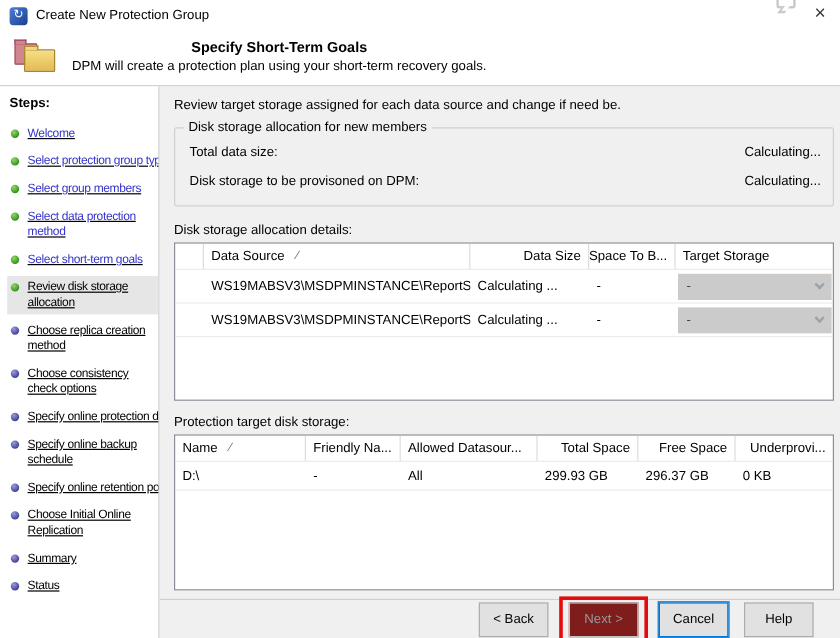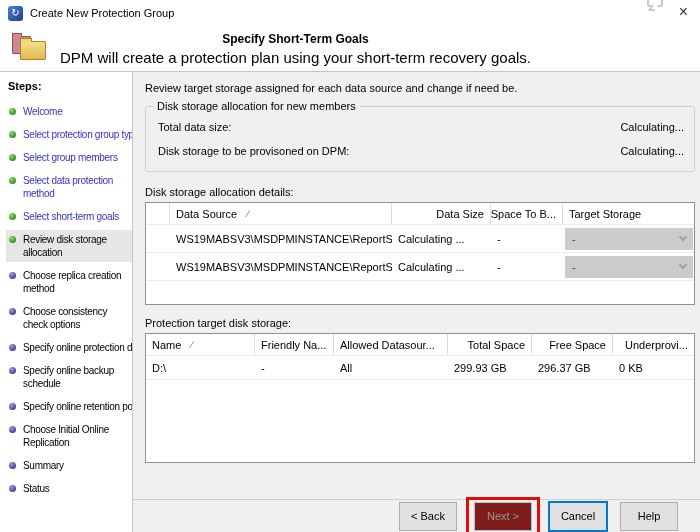--- a/index.html
+++ b/index.html
@@ -25,29 +25,29 @@
 
   
   .header { height:45px; flex:0 0 45px; display:flex; padding:2px 0 0 10px; background:#fff;text-align:center; }
   .folder-icon { width:38px; height:32px; position:relative; margin:4px 10px 0 2px; flex:0 0 38px; }
   .folder-back { position:absolute; left:0; top:4px; width:19px; height:18px; background:#cf8690; border:1px solid #9e4a56; border-radius:1px; }
   .folder-back::before { content:""; position:absolute; top:-4px; left:-1px; width:8px; height:3px; background:#cf8690; border:1px solid #9e4a56; border-bottom:none; }
   .folder-front { position:absolute; left:8px; top:9px; width:26px; height:19px; background:linear-gradient(180deg,#f6df86,#e2ba53); border:1px solid #a8842e; border-radius:1px; }
   .folder-front::before { content:""; position:absolute; top:-4px; left:-1px; width:10px; height:3px; background:#f0d67a; border:1px solid #a8842e; border-bottom:none; }
   .header-text { padding-top:4px; }
   .header-title { font-size:12px; font-weight:bold; margin:0 0 3px 0; }
-  .header-sub { margin:0; font-size:15px; }
+  .header-sub { margin:0; font-size:11px; }
 
   
   .body { flex:1; display:flex; border-top:1px solid #c6c6c6; min-height:0; }
 
   
   .sidebar { width:133px; flex:0 0 133px; background:#fff; border-right:1px solid #c6c6c6; padding:6px 0 0 6px; overflow:hidden; }
   .steps-heading { font-weight:bold; font-size:11px; margin:2px 0 10px 2px; }
-  .step { display:flex; align-items:flex-start; padding:3px 1px 3px 3px; margin-bottom:4px; }
+  .step { display:flex; align-items:flex-start; padding:3px 1px 3px 3px; margin-bottom:4px;text-decoration:underline; }
   .step .bullet { flex:0 0 7px; width:7px; height:7px; border-radius:50%; margin:3px 7px 0 0; }
   .step.done .bullet    { background:radial-gradient(circle at 35% 30%, #90d964, #2f8f1f 75%); }
   .step.current .bullet { background:radial-gradient(circle at 35% 30%, #90d964, #2f8f1f 75%); }
   .step.pending .bullet { background:radial-gradient(circle at 35% 30%, #9a9ad8, #3f3f96 75%); }
   .step-label { font-size:10px; letter-spacing:-0.3px; line-height:13px; }
   .step.done .step-label { color:#3333cc; }
   .step.current { background:#e6e6e6; }
   .step.current .step-label, .step.pending .step-label { color:#000; }
   .nw .step-label { white-space:nowrap; }
 
@@ -66,21 +66,21 @@
   .t2-grid { display:grid; grid-template-columns:109px 79px 114px 84px 81px auto; }
   .t-head { height:22px; align-items:center; border-bottom:1px solid #ececec; }
   .t-head .c { border-right:1px solid #dcdcdc; height:100%; display:flex; align-items:center; padding:0 6px; overflow:hidden; white-space:nowrap; }
   .t-head .c:last-child { border-right:none; }
   .t-row { align-items:center; border-bottom:1px solid #ececec; }
   .t-row .c { padding:0 6px; overflow:hidden; white-space:nowrap; }
   .t1-grid.t-row { height:28px; }
   .t2-grid.t-row { height:24px; }
   .r { justify-content:flex-end !important; text-align:left; }
   .sort-glyph { color:#6e6e6e; margin-left:10px; font-size:10px; }
-  .t1-body-height { height:103px; }
+  .t1-body-height { height:132px; }
   .t2-body-height { height:130px; }
   .combo { height:22px; width:100%; background:#cbcbcb; display:flex; align-items:center; justify-content:space-between; padding:0 7px; color:#444; }
   .chev-icon { width:6px; height:6px; border-right:2px solid #9aa2aa; border-bottom:2px solid #9aa2aa; transform:rotate(45deg); margin-top:-3px; }
   .cell-pad { padding:0 1px 0 2px !important; }
 
   
   .footer { height:33px; flex:0 0 33px; background:#f0f0f0; border-top:1px solid #cfcfcf; display:flex; align-items:center; justify-content:flex-end; gap:13px; padding-right:22px; }
   .btn { min-width:58px; height:29px; background:#e1e1e1; border:1px solid #adadad; font-family:"Liberation Sans",sans-serif; font-size:11px; padding:0 8px; color:#000; }
   .btn.disabled { color:#979797; background:#7f1d1d; border-color:#c0c0c0; }
   .btn.focused { border:1px solid #0078d7; box-shadow:0 0 0 1px #0078d7; }

